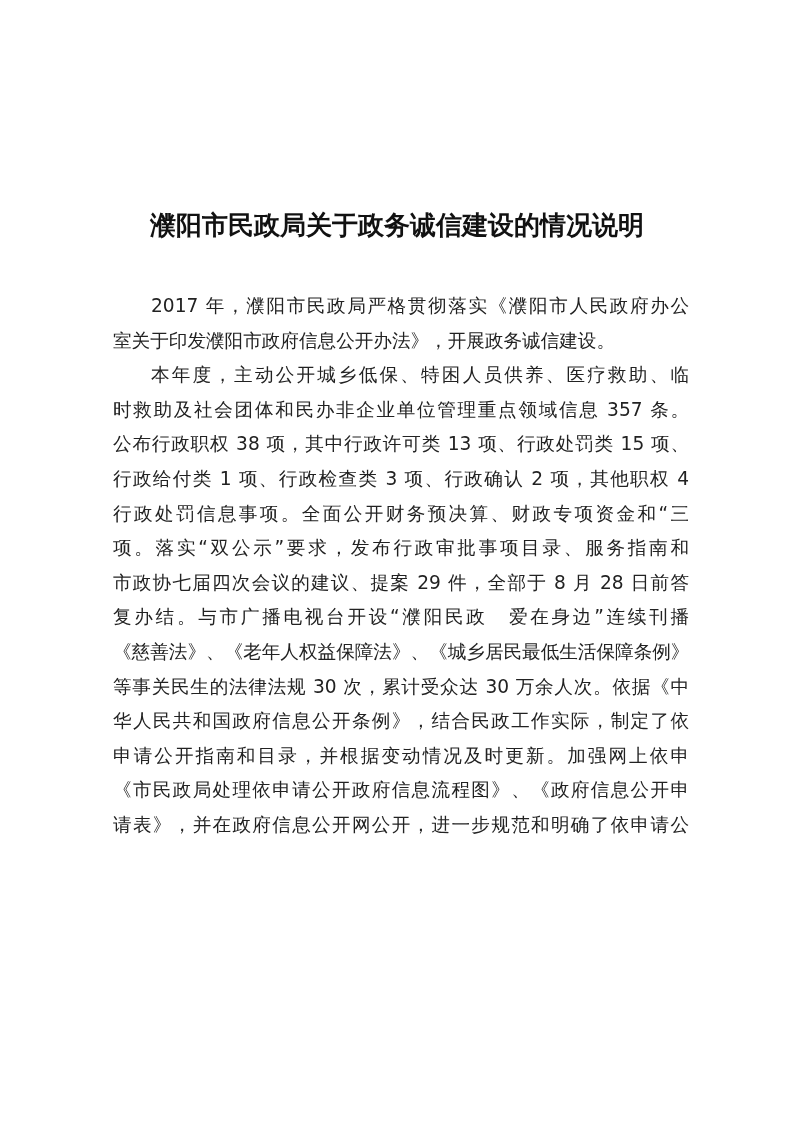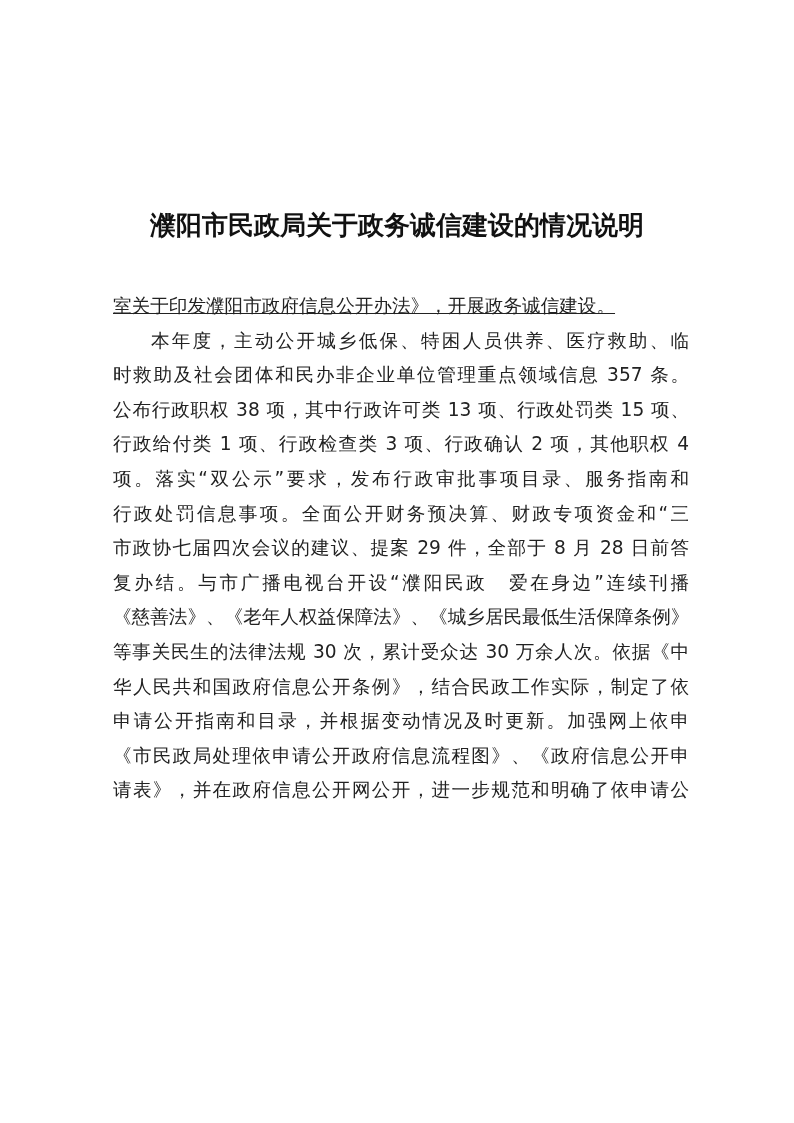--- a/index.html
+++ b/index.html
@@ -9,40 +9,41 @@
     position:absolute; left:100px; top:205px; width:594px; text-align:center;
     font-family: "DejaVu Serif", "Liberation Serif", serif;
     font-weight:bold; font-size:26px; line-height:40px; color:#111; letter-spacing:0px;
   }
   .body {
     position:absolute; left:113px; top:289px; width:576px;
     font-family: "DejaVu Sans", "Liberation Sans", sans-serif;
     font-size:18.6px; line-height:34.6px; color:#222;
   }
   .line { display:block; white-space:nowrap; text-align:justify; text-align-last:justify; height:34.6px; }
-  .line.last { text-align-last:left;text-decoration:underline; }
+  .line.last { text-align-last:left; }
   .indent { padding-left:38px; }
 </style>
 </head>
 <body>
 
 <div class="page">
   <div class="title">濮阳市民政局关于政务诚信建设的情况说明</div>
 
   <div class="body">
     <div>
+      <span class="line indent">2017 年，濮阳市民政局严格贯彻落实《濮阳市人民政府办公</span>
       <span class="line last">室关于印发濮阳市政府信息公开办法》，开展政务诚信建设。</span>
     </div>
     <div>
       <span class="line indent">本年度，主动公开城乡低保、特困人员供养、医疗救助、临</span>
       <span class="line">时救助及社会团体和民办非企业单位管理重点领域信息 357 条。</span>
       <span class="line">公布行政职权 38 项，其中行政许可类 13 项、行政处罚类 15 项、</span>
       <span class="line">行政给付类 1 项、行政检查类 3 项、行政确认 2 项，其他职权 4</span>
+      <span class="line">行政处罚信息事项。全面公开财务预决算、财政专项资金和“三</span>
       <span class="line">项。落实“双公示”要求，发布行政审批事项目录、服务指南和</span>
-      <span class="line">行政处罚信息事项。全面公开财务预决算、财政专项资金和“三</span>
       <span class="line">市政协七届四次会议的建议、提案 29 件，全部于 8 月 28 日前答</span>
       <span class="line">复办结。与市广播电视台开设“濮阳民政　爱在身边”连续刊播</span>
       <span class="line">《慈善法》、《老年人权益保障法》、《城乡居民最低生活保障条例》</span>
       <span class="line">等事关民生的法律法规 30 次，累计受众达 30 万余人次。依据《中</span>
       <span class="line">华人民共和国政府信息公开条例》，结合民政工作实际，制定了依</span>
       <span class="line">申请公开指南和目录，并根据变动情况及时更新。加强网上依申</span>
       <span class="line">《市民政局处理依申请公开政府信息流程图》、《政府信息公开申</span>
       <span class="line">请表》，并在政府信息公开网公开，进一步规范和明确了依申请公</span>
     </div>
   </div>

